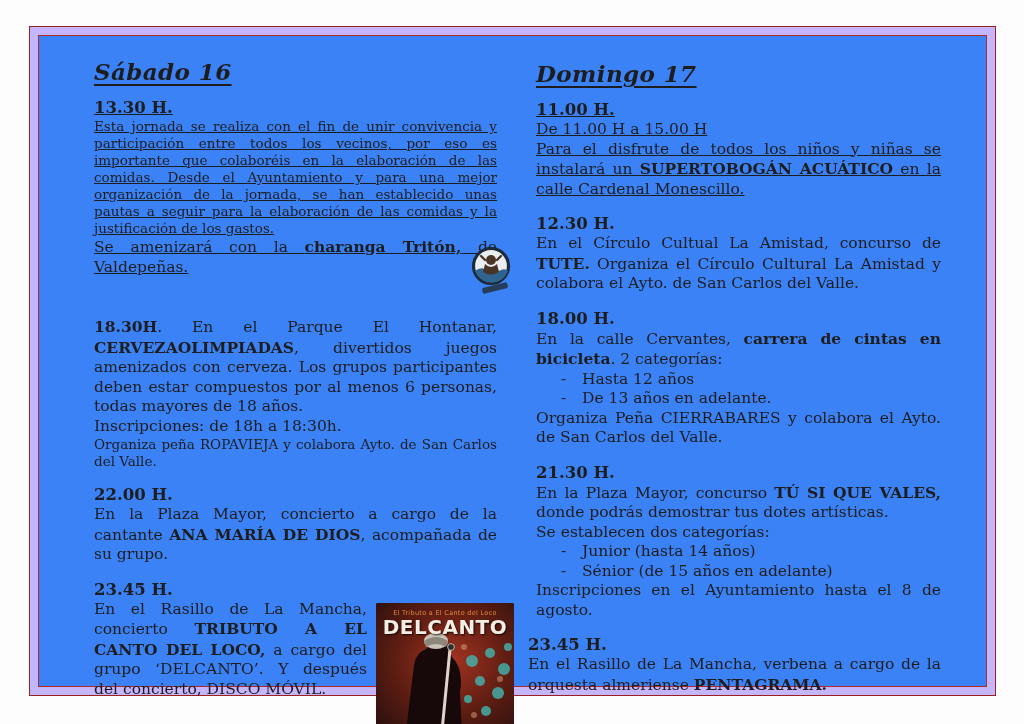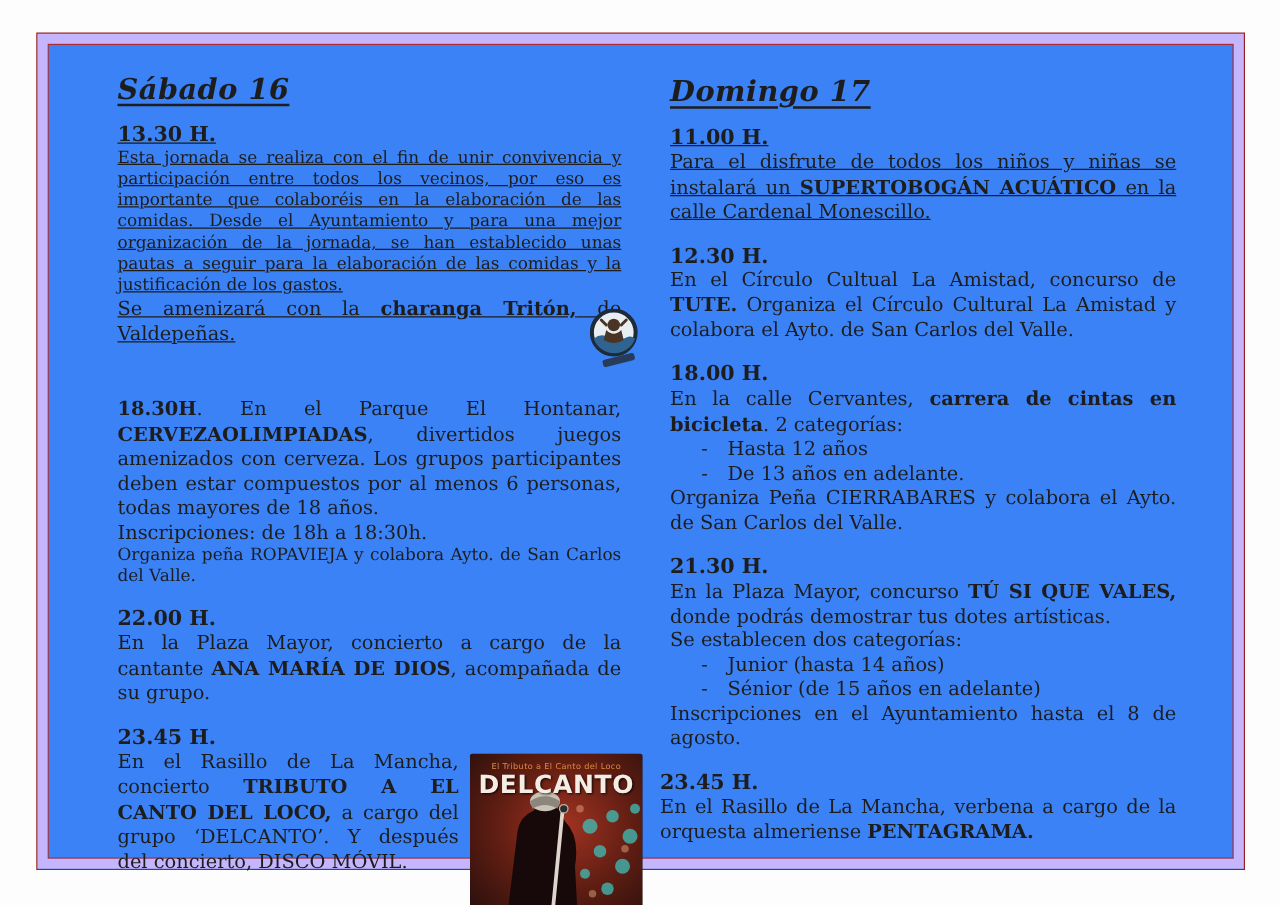--- a/index.html
+++ b/index.html
@@ -128,20 +128,21 @@
         <rect x="10" y="38" width="26" height="6" rx="2" transform="rotate(-14 23 41)" fill="#25303c" opacity="0.85"></rect>
       </svg>
     </div>
   </div>
 
   <div class="col col-right">
     <h2 class="day-title">Domingo 17</h2>
     <div class="sections">
         <section class="event">
           <div class="time">11.00 H.</div>
+          <p class="evt"><span>De 11.00 H a 15.00 H</span></p>
           <p class="evt"><span>Para el disfrute de todos los niños y niñas se instalará un </span><b>SUPERTOBOGÁN ACUÁTICO</b><span> en la calle Cardenal Monescillo.</span></p>
         </section>
         <section class="event">
           <div class="time">12.30 H.</div>
           <p class="evt"><span>En el Círculo Cultual La Amistad, concurso de </span><b>TUTE.</b><span> Organiza el Círculo Cultural La Amistad y colabora el Ayto. de San Carlos del Valle.</span></p>
         </section>
         <section class="event">
           <div class="time">18.00 H.</div>
           <p class="evt"><span>En la calle Cervantes, </span><b>carrera de cintas en bicicleta</b><span>. 2 categorías:</span></p>
           <div class="bullet">

